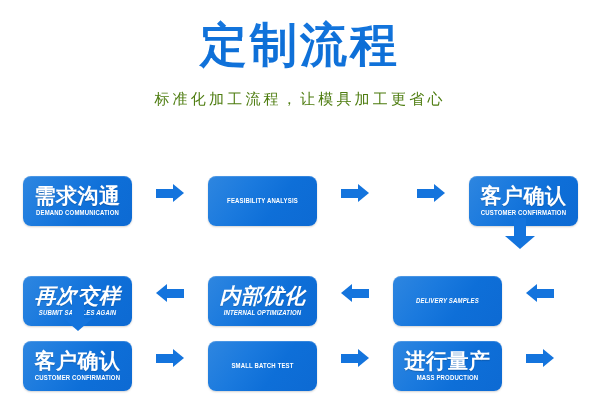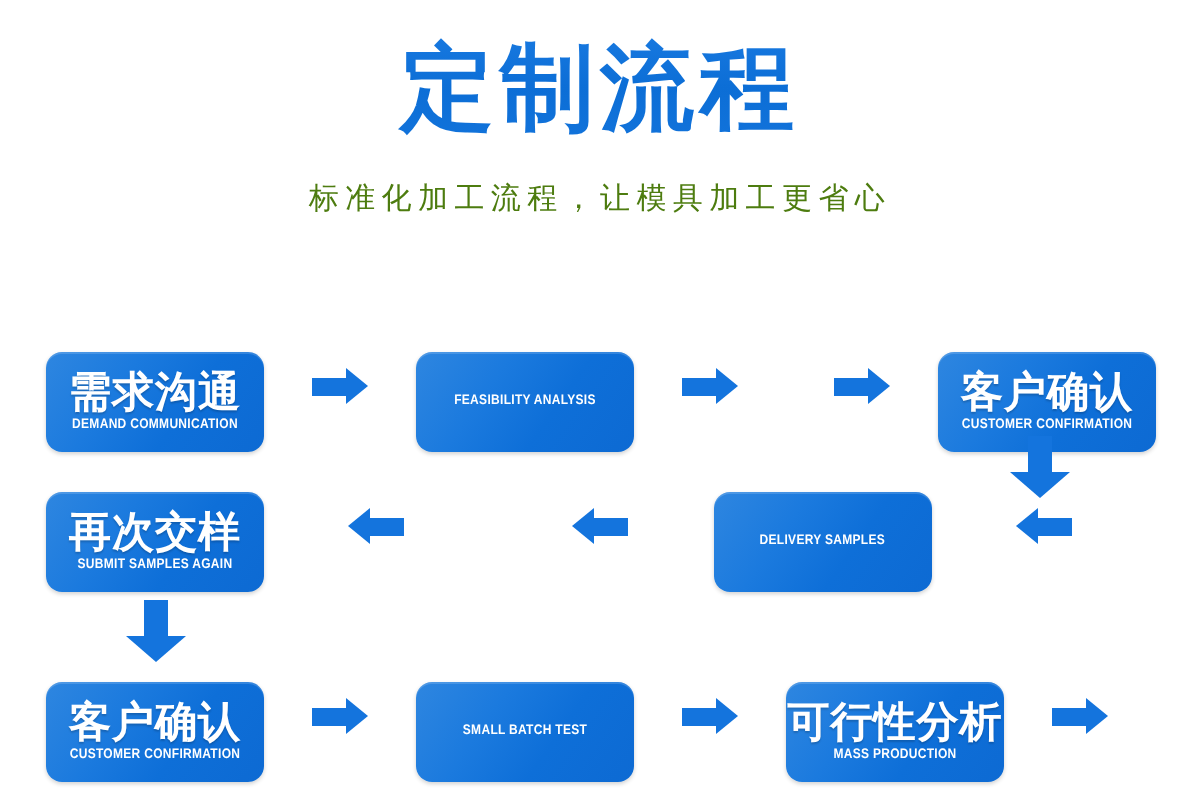--- a/index.html
+++ b/index.html
@@ -58,21 +58,21 @@
   .row {
     position: absolute;
     left: 0;
     width: 600px;
     height: 54px;
     display: flex;
     flex-direction: row;
     align-items: center;
   }
   .row-1 { top: 166px; }
-  .row-2 { top: 236px; }
+  .row-2 { top: 266px; font-style: italic; }
   .row-3 { top: 331px; }
 
   .node {
     width: 109px;
     height: 50px;
     flex: 0 0 109px;
     border-radius: 8px;
     background: linear-gradient(125deg, #2e86e0 0%, #1b7ade 34%, #0e6fd8 62%, #0d6ad3 100%);
     box-shadow: 0 1px 2px rgba(0,0,0,0.18), inset 0 1px 0 rgba(255,255,255,0.16);
     display: flex;
@@ -232,20 +232,24 @@
       <span class="en">SUBMIT SAMPLES AGAIN</span>
     </div>
 
     <div class="gap">
       <div class="arrow-h arrow-left">
         <div class="shaft"></div>
           <div class="head"></div>
       </div>
     </div>
 
+    <div class="node">
+      <span class="cn">内部优化</span>
+      <span class="en">INTERNAL OPTIMIZATION</span>
+    </div>
 
     <div class="gap">
       <div class="arrow-h arrow-left">
         <div class="shaft"></div>
           <div class="head"></div>
       </div>
     </div>
 
     <div class="node">
       <span class="en">DELIVERY SAMPLES</span>
@@ -287,21 +291,21 @@
     </div>
 
     <div class="gap">
       <div class="arrow-h arrow-right">
         <div class="shaft"></div>
           <div class="head"></div>
       </div>
     </div>
 
     <div class="node">
-      <span class="cn">可行性分析</span>
+      <span class="cn">进行量产</span>
       <span class="en">MASS PRODUCTION</span>
     </div>
 
     <div class="gap">
       <div class="arrow-h arrow-right">
         <div class="shaft"></div>
           <div class="head"></div>
       </div>
     </div>
 

